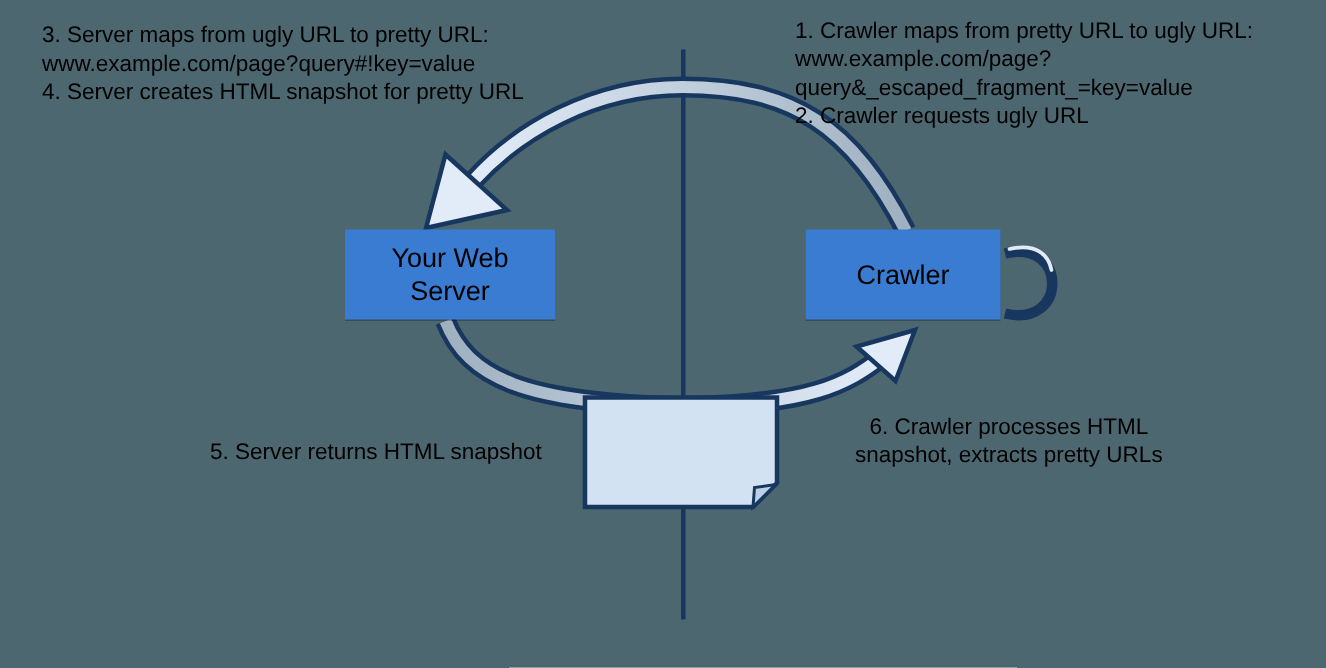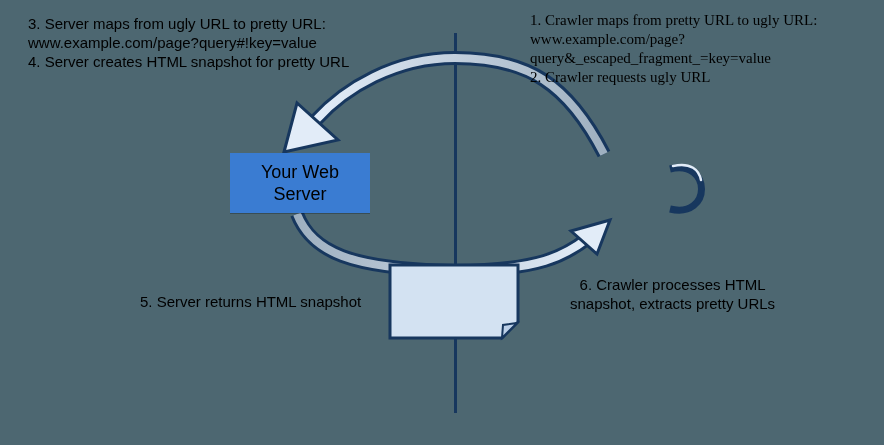--- a/index.html
+++ b/index.html
@@ -82,27 +82,30 @@
       <polygon points="390,265 518,265 518,322 502,338 390,338" class="snapshot-shape"></polygon>
       <polygon points="502,338 517,323 503,325" class="snapshot-fold"></polygon>
     </g>
   </svg>
 
   <div class="node node-box" style="left:230px;top:153px;width:140px;height:60px;">
     <span>Your Web
 Server</span>
   </div>
 
+  <div class="node node-box" style="left:537px;top:153px;width:130px;height:60px;">
+    <span>Crawler</span>
+  </div>
 
 
   <div class="note" style="left:28px;top:14px;">3. Server maps from ugly URL to pretty URL:
 www.example.com/page?query#!key=value
 4. Server creates HTML snapshot for pretty URL</div>
 
-  <div class="note" style="left:530px;top:11px;font-family:Liberation Serif, serif;">1. Crawler maps from pretty URL to ugly URL:
+  <div class="note" style="left:530px;top:11px;">1. Crawler maps from pretty URL to ugly URL:
 www.example.com/page?
 query&amp;_escaped_fragment_=key=value
 2. Crawler requests ugly URL</div>
 
   <div class="note" style="left:140px;top:292px;">5. Server returns HTML snapshot</div>
 
   <div class="note" style="left:570px;top:275px;text-align:center;">6. Crawler processes HTML
 snapshot, extracts pretty URLs</div>
 
 </div>

